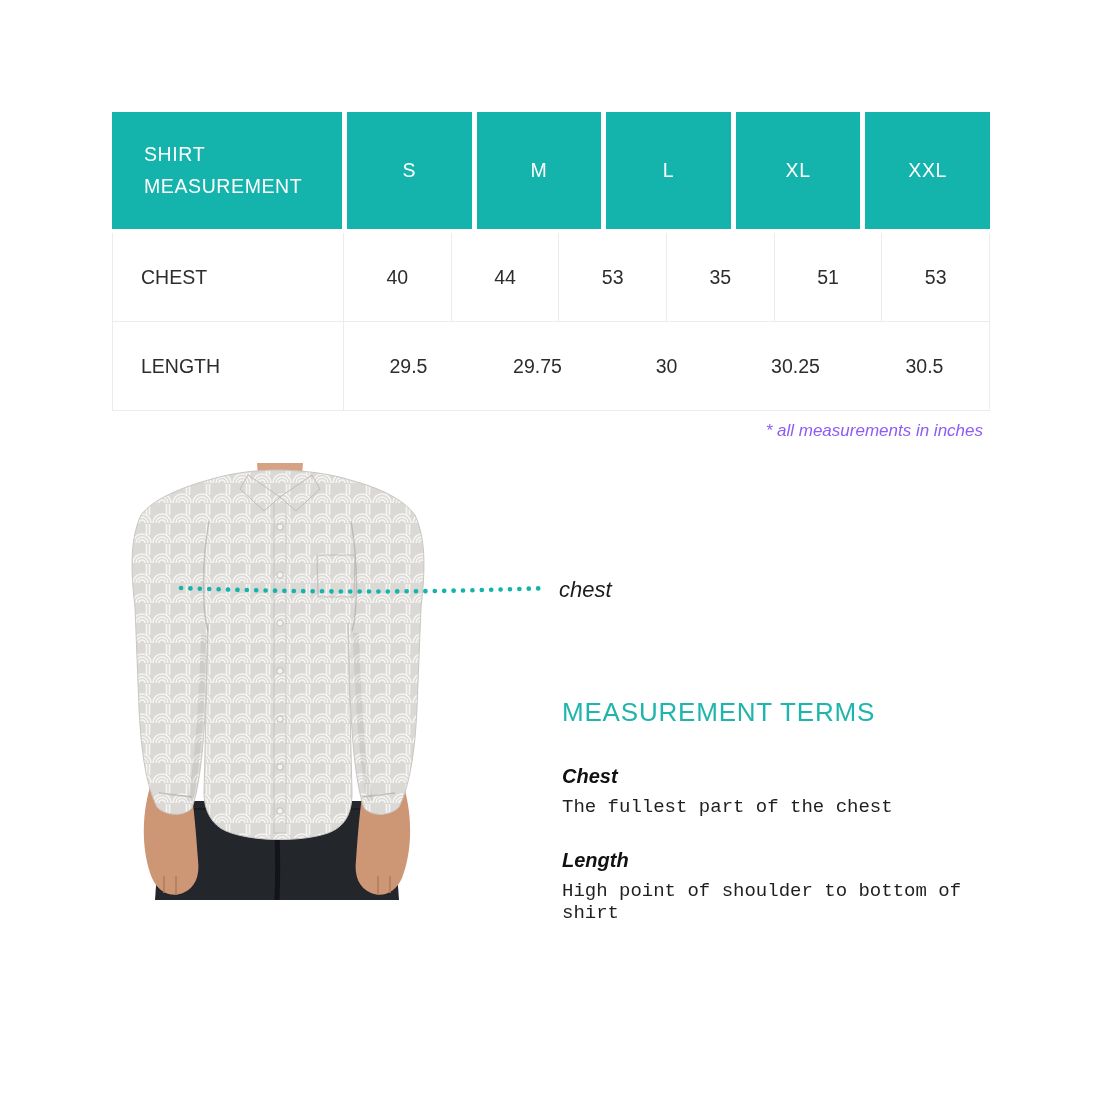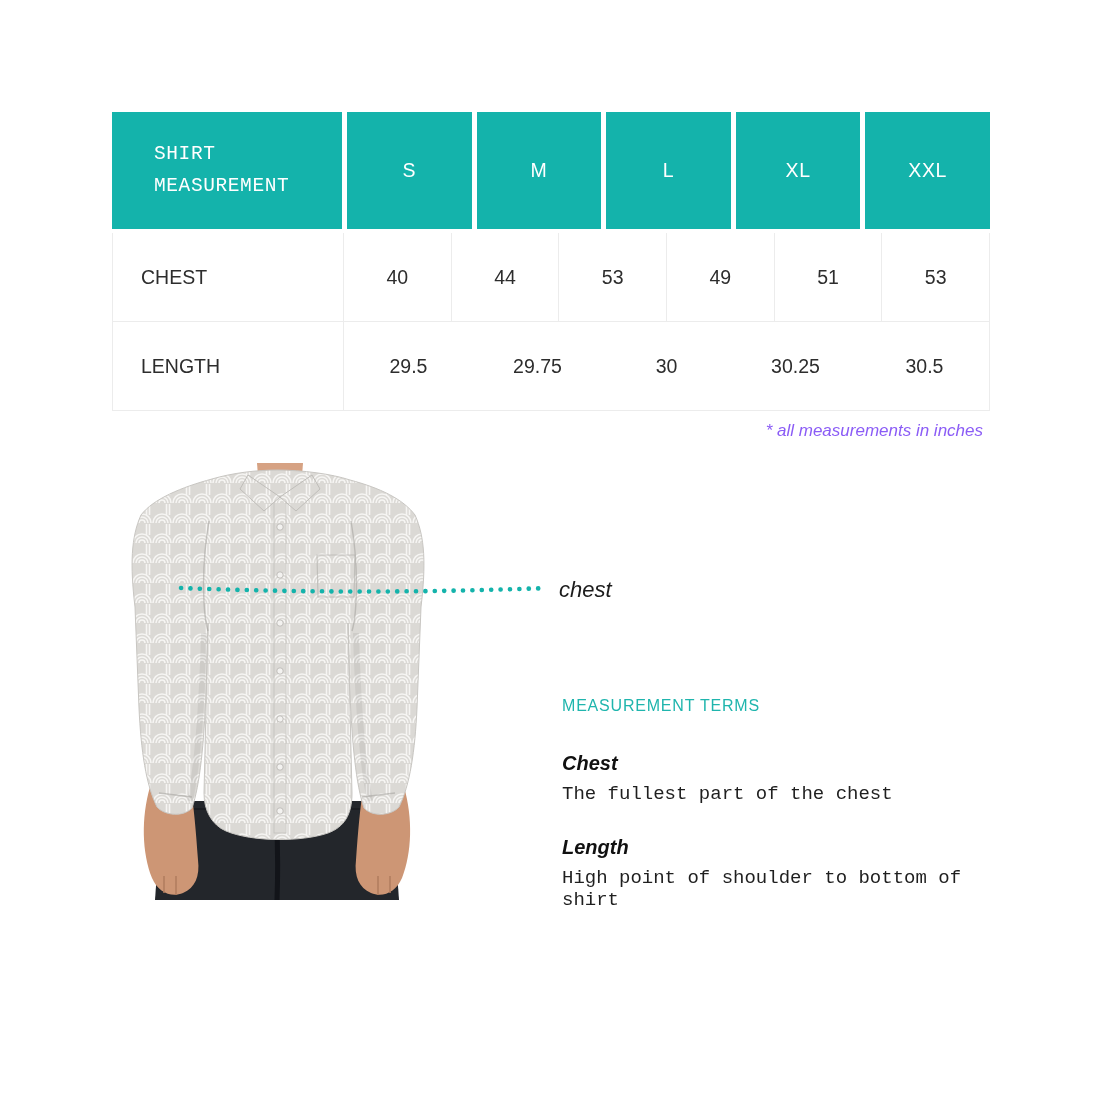--- a/index.html
+++ b/index.html
@@ -4,22 +4,22 @@
 <style>
   html,body{margin:0;padding:0;background:#fff;}
   .page{position:relative;width:1100px;height:1100px;background:#ffffff;overflow:hidden;
         font-family:"Liberation Sans","DejaVu Sans",sans-serif;color:#2b2b2b;}
 
   
   .size-table{position:absolute;left:112px;top:112px;width:878px;}
   .header-row{display:flex;gap:5px;height:117px;}
   .hcell{background:#14b3ab;color:#fff;flex:1;display:flex;align-items:center;justify-content:center;
          font-size:19.5px;font-weight:300;letter-spacing:.6px;}
-  .hcell.first{flex:0 0 230px;justify-content:flex-start;padding-left:42px;box-sizing:border-box;
-               line-height:1.6;font-family:Liberation Mono, monospace;}
+  .hcell.first{flex:0 0 230px;justify-content:flex-start;padding-left:32px;box-sizing:border-box;
+               line-height:1.6;}
   .body-rows{border:1px solid #ececec;border-top:none;margin-top:4px;box-sizing:border-box;}
   .trow{display:flex;height:88px;}
   .trow.chest{border-bottom:1px solid #ececec;}
   .tcell{flex:1;display:flex;align-items:center;justify-content:center;font-size:19.5px;color:#2d2d2d;
          box-sizing:border-box;}
   .tcell.first{flex:0 0 231px;justify-content:flex-start;padding-left:28px;}
   .trow.chest .tcell{border-right:1px solid #ececec;}
   .trow.chest .tcell:last-child{border-right:none;}
   .trow.length .tcell.first{border-right:1px solid #ececec;}
 
@@ -27,21 +27,21 @@
   .notes{position:absolute;top:419px;right:117px;text-align:right;font-style:italic;
          font-size:17px;color:#8b5cf6;line-height:23px;}
 
   
   .figure{position:absolute;left:112px;top:463px;width:330px;height:437px;}
   .chest-line{position:absolute;left:177px;top:583px;width:374px;height:14px;pointer-events:none;}
   .chest-label{position:absolute;left:559px;top:577px;font-style:italic;font-size:22px;color:#1c1c1c;}
 
   
   .terms{position:absolute;left:562px;top:697px;width:440px;}
-  .terms-heading{color:#1fb5ad;font-size:16px;font-weight:400;letter-spacing:.8px;margin:0 0 37px 0;}
+  .terms-heading{color:#1fb5ad;font-size:26px;font-weight:400;letter-spacing:.8px;margin:0 0 37px 0;}
   .term-block{margin-bottom:31px;}
   .term-name{font-weight:700;font-style:italic;font-size:20px;color:#111;margin-bottom:8px;}
   .term-def{font-size:19px;color:#1f1f1f;font-family:Liberation Mono, monospace;}
 </style>
 </head>
 <body>
 
 <div class="page">
 
   <div class="size-table">
@@ -52,21 +52,21 @@
       <div class="hcell">L</div>
       <div class="hcell">XL</div>
       <div class="hcell">XXL</div>
     </div>
     <div class="body-rows">
       <div class="trow chest">
         <div class="tcell first">CHEST</div>
         <div class="tcell">40</div>
         <div class="tcell">44</div>
         <div class="tcell">53</div>
-        <div class="tcell">49</div>
+        <div class="tcell">35</div>
         <div class="tcell">51</div>
         <div class="tcell">53</div>
       </div>
       <div class="trow length">
         <div class="tcell first">LENGTH</div>
         <div class="tcell">29.5</div>
         <div class="tcell">29.75</div>
         <div class="tcell">30</div>
         <div class="tcell">30.25</div>
         <div class="tcell">30.5</div>

